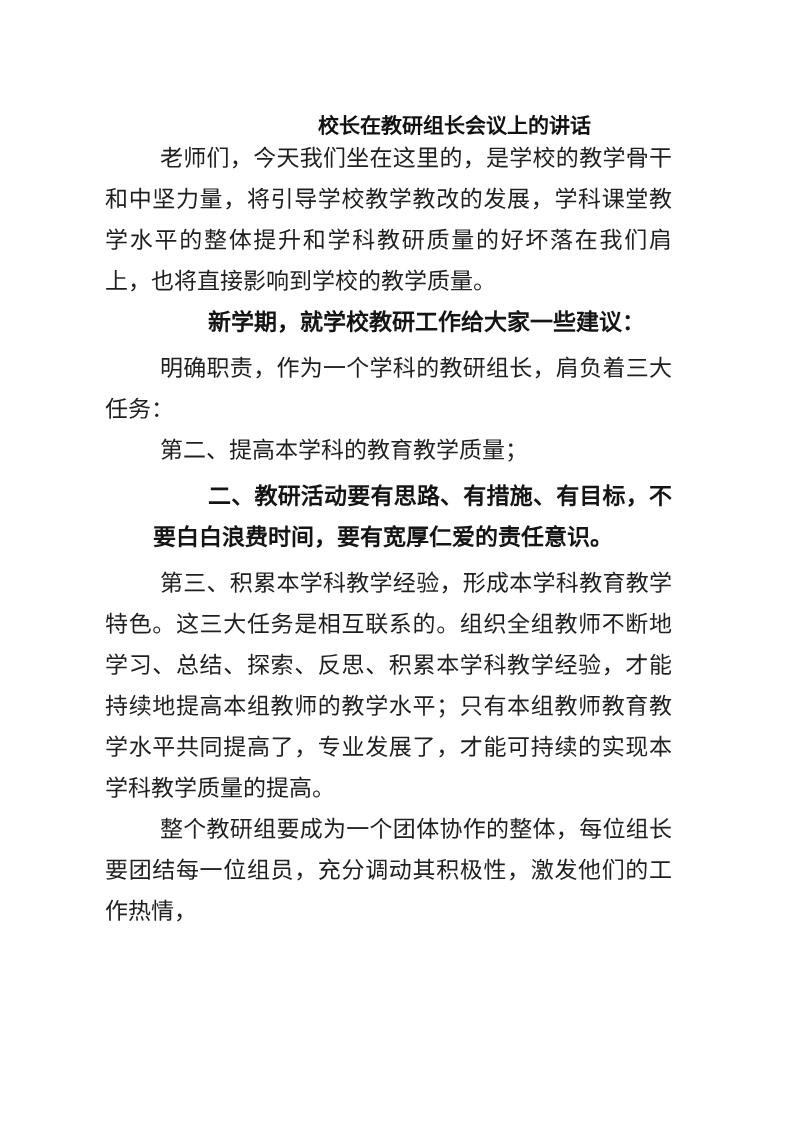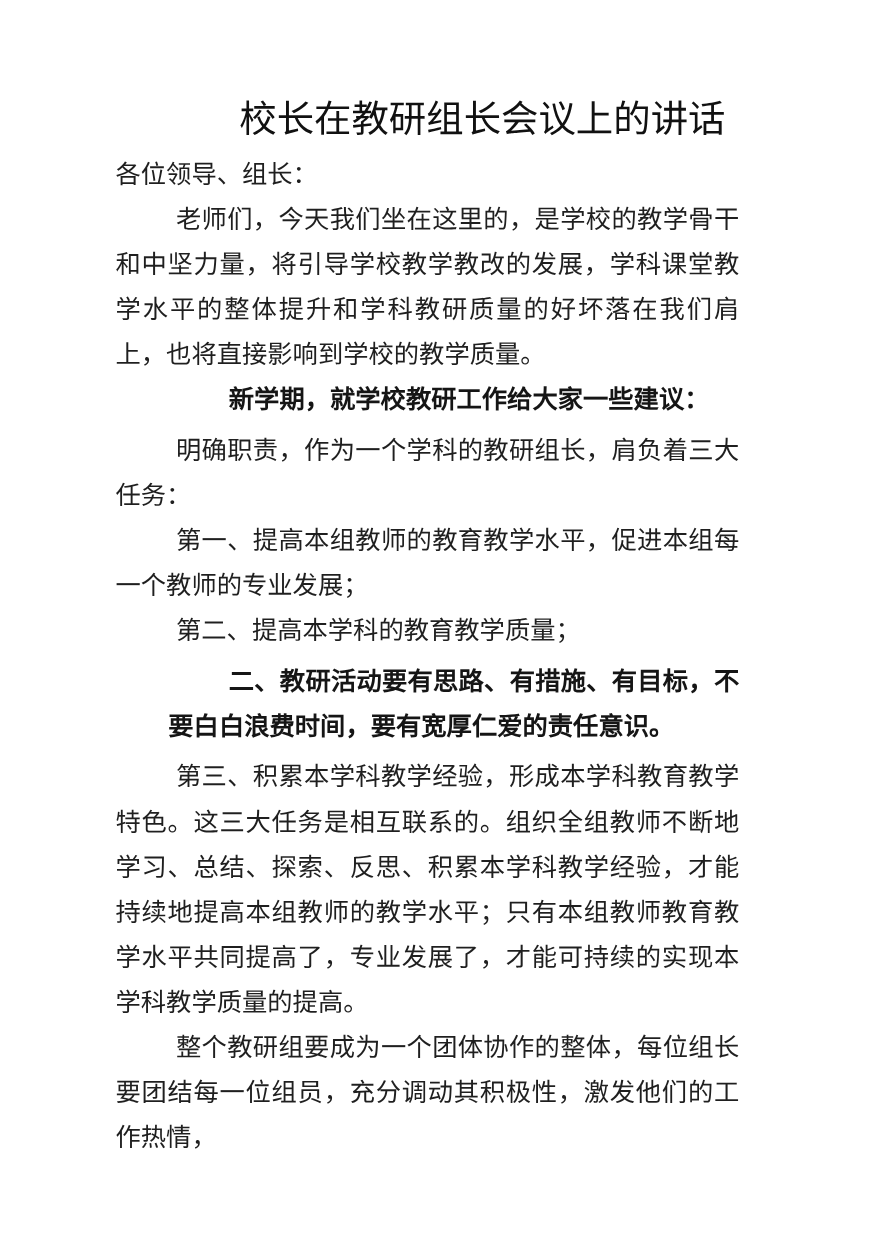--- a/index.html
+++ b/index.html
@@ -14,25 +14,25 @@
     background: #ffffff;
     overflow: hidden;
     font-family: "Liberation Serif", "DejaVu Serif", serif;
     color: #1f1f1f;
   }
   .doc-title {
     position: absolute;
     top: 90px;
     left: 155px;
     width: 567px;
-    margin: 0;
+    margin: 16px;
     text-align: center;
-    font-size: 34px;
+    font-size: 21px;
     line-height: 40px;
-    font-weight: 400;
+    font-weight: 700;
     color: #111111;
     letter-spacing: 0;
     white-space: nowrap;
   }
   .doc-body {
     position: absolute;
     top: 138px;
     left: 105px;
     width: 567px;
     font-size: 23px;
@@ -58,30 +58,28 @@
 </style>
 </head>
 <body>
 
 <div class="page">
 
   <h1 class="doc-title">校长在教研组长会议上的讲话</h1>
 
   <div class="doc-body">
 
-    <p class="para">各位领导、组长：</p>
 
     <p class="para indent">老师们，今天我们坐在这里的，是学校的教学骨干和中坚力量，将引导学校教学教改的发展，学科课堂教学水平的整体提升和学科教研质量的好坏落在我们肩上，也将直接影响到学校的教学质量。</p>
 
     <p class="para indent bold">新学期，就学校教研工作给大家一些建议：</p>
 
 
     <p class="para indent gap">明确职责，作为一个学科的教研组长，肩负着三大任务：</p>
 
-    <p class="para indent">第一、提高本组教师的教育教学水平，促进本组每一个教师的专业发展；</p>
 
     <p class="para indent">第二、提高本学科的教育教学质量；</p>
 
     <p class="para indent bold gap">二、教研活动要有思路、有措施、有目标，不要白白浪费时间，要有宽厚仁爱的责任意识。</p>
 
     <p class="para indent gap">第三、积累本学科教学经验，形成本学科教育教学特色。这三大任务是相互联系的。组织全组教师不断地学习、总结、探索、反思、积累本学科教学经验，才能持续地提高本组教师的教学水平；只有本组教师教育教学水平共同提高了，专业发展了，才能可持续的实现本学科教学质量的提高。</p>
 
     <p class="para indent">整个教研组要成为一个团体协作的整体，每位组长要团结每一位组员，充分调动其积极性，激发他们的工作热情，</p>
 
   </div>

